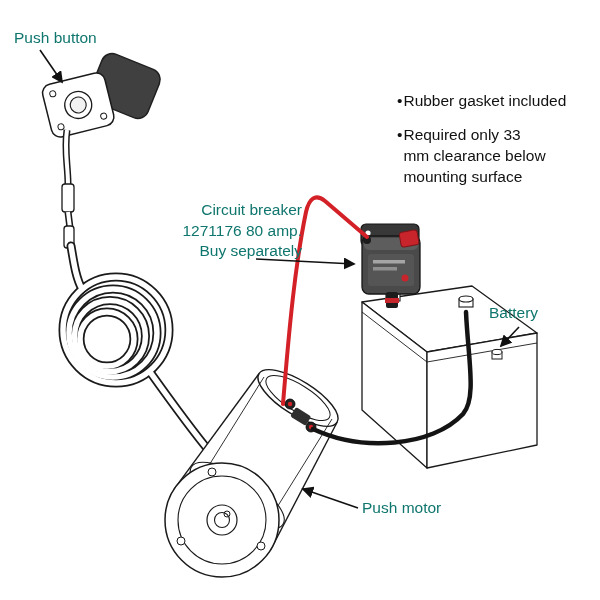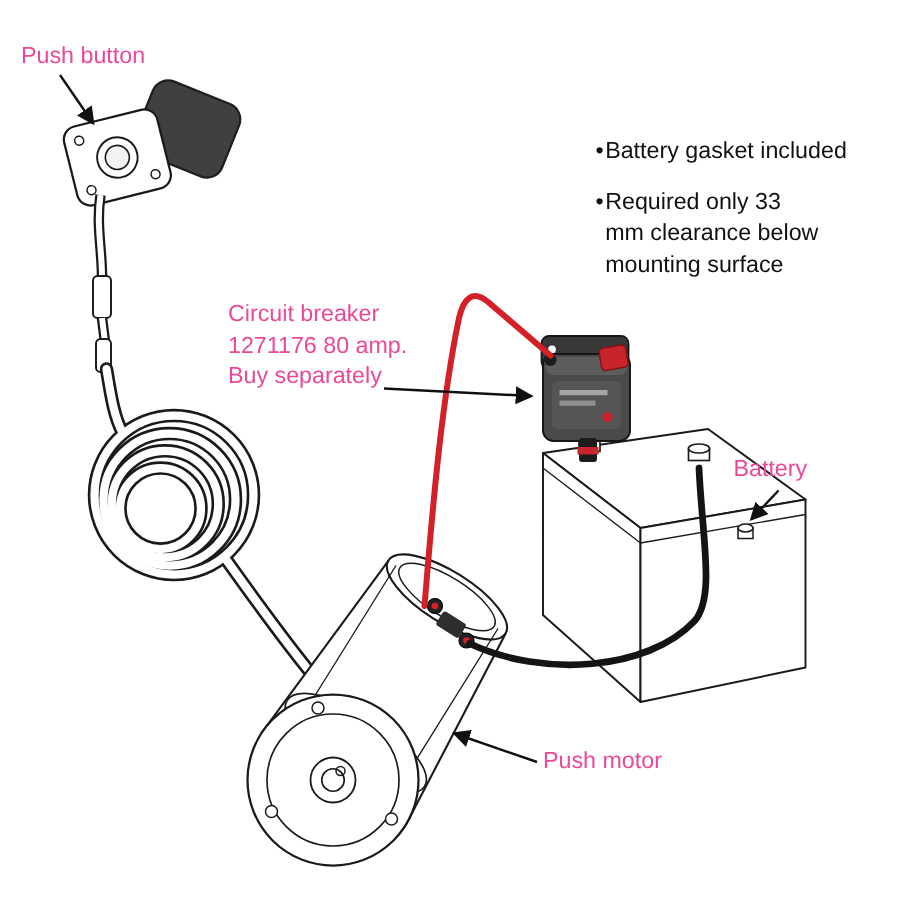--- a/index.html
+++ b/index.html
@@ -14,27 +14,27 @@
     height: 600px;
     background: #ffffff;
     overflow: hidden;
   }
   .stage svg {
     position: absolute;
     left: 0; top: 0;
   }
   .label {
     position: absolute;
-    color: #ec4899;
+    color: #0f766e;
     font-size: 15.5px;
     line-height: 20.5px;
     white-space: pre-line;
   }
   .label.push  { left: 14px;  top: 28px;  }
-  .label.brk   { left: 152px; top: 200px; width: 150px; }
+  .label.brk   { left: 152px; top: 200px; width: 150px; text-align: right; }
   .label.batt  { left: 489px; top: 303px; text-align: center; }
   .label.winch { left: 362px; top: 498px; }
   .bullets {
     position: absolute;
     left: 397px; top: 90px;
     width: 192px;
     display: flex;
     flex-direction: column;
     gap: 13px;
   }
@@ -181,21 +181,21 @@
   <div class="label push">Push button</div>
   <div class="label brk">Circuit breaker
 1271176 80 amp.
 Buy separately</div>
   <div class="label batt">Battery</div>
   <div class="label winch">Push motor</div>
 
   <div class="bullets">
     <div class="bullet">
       <span class="marker">•</span>
-      <span class="btext">Battery gasket included</span>
+      <span class="btext">Rubber gasket included</span>
     </div>
     <div class="bullet">
       <span class="marker">•</span>
       <span class="btext">Required only 33
 mm clearance below
 mounting surface</span>
     </div>
   </div>
 
 </div>

